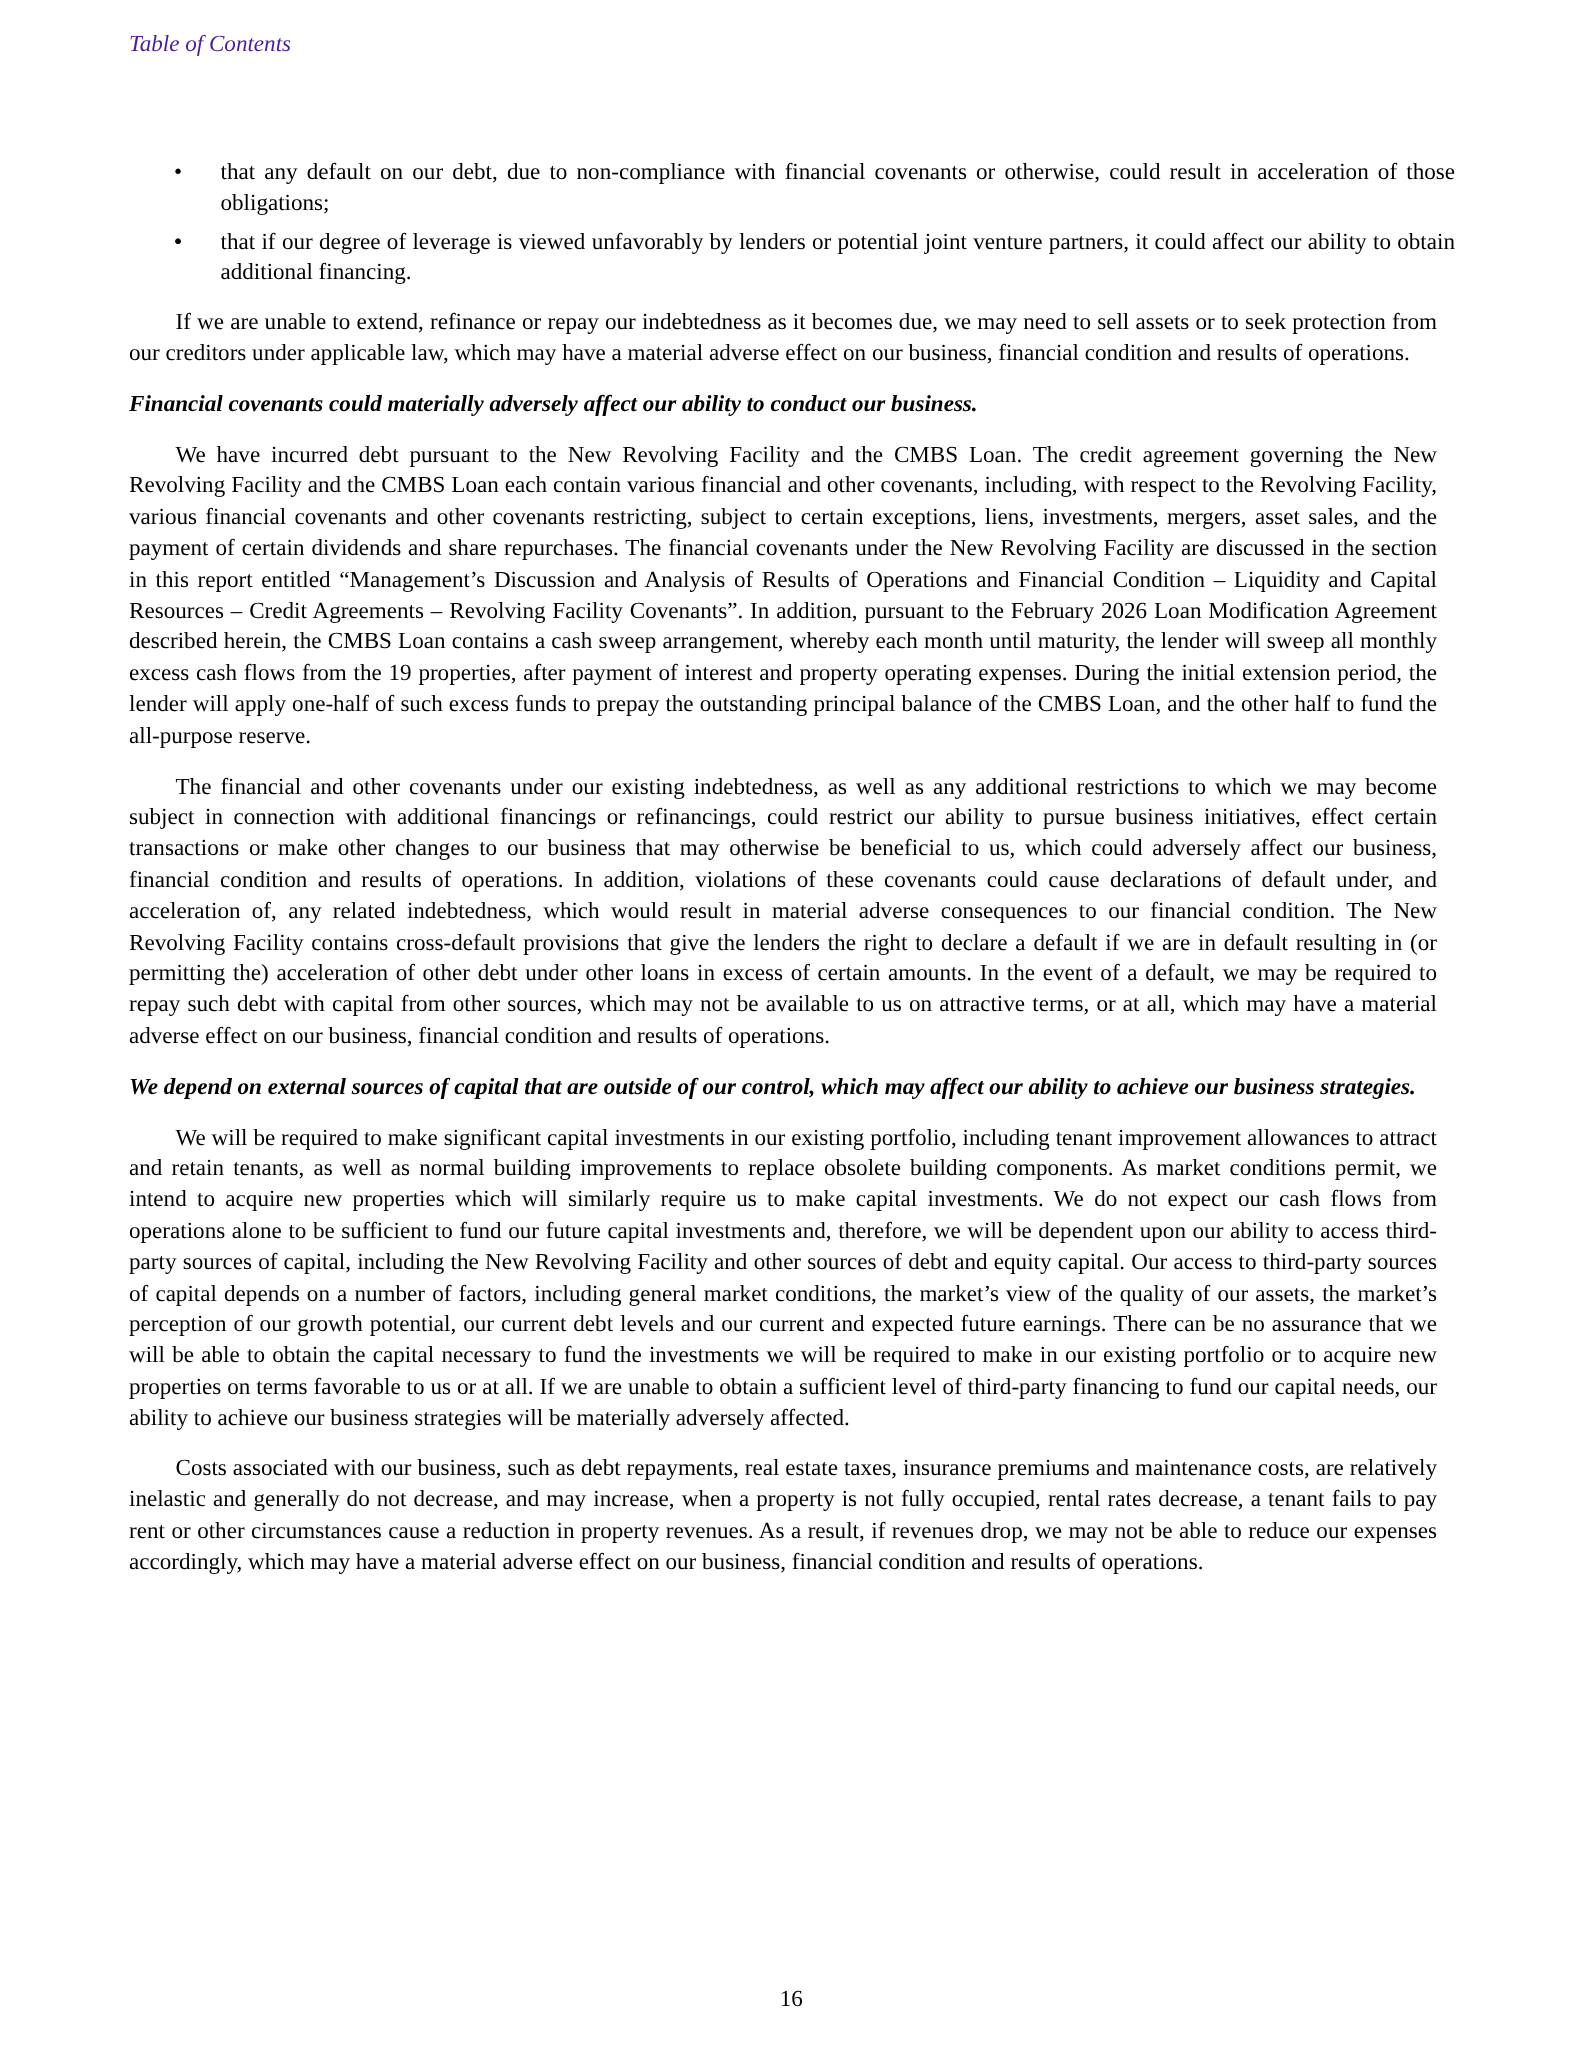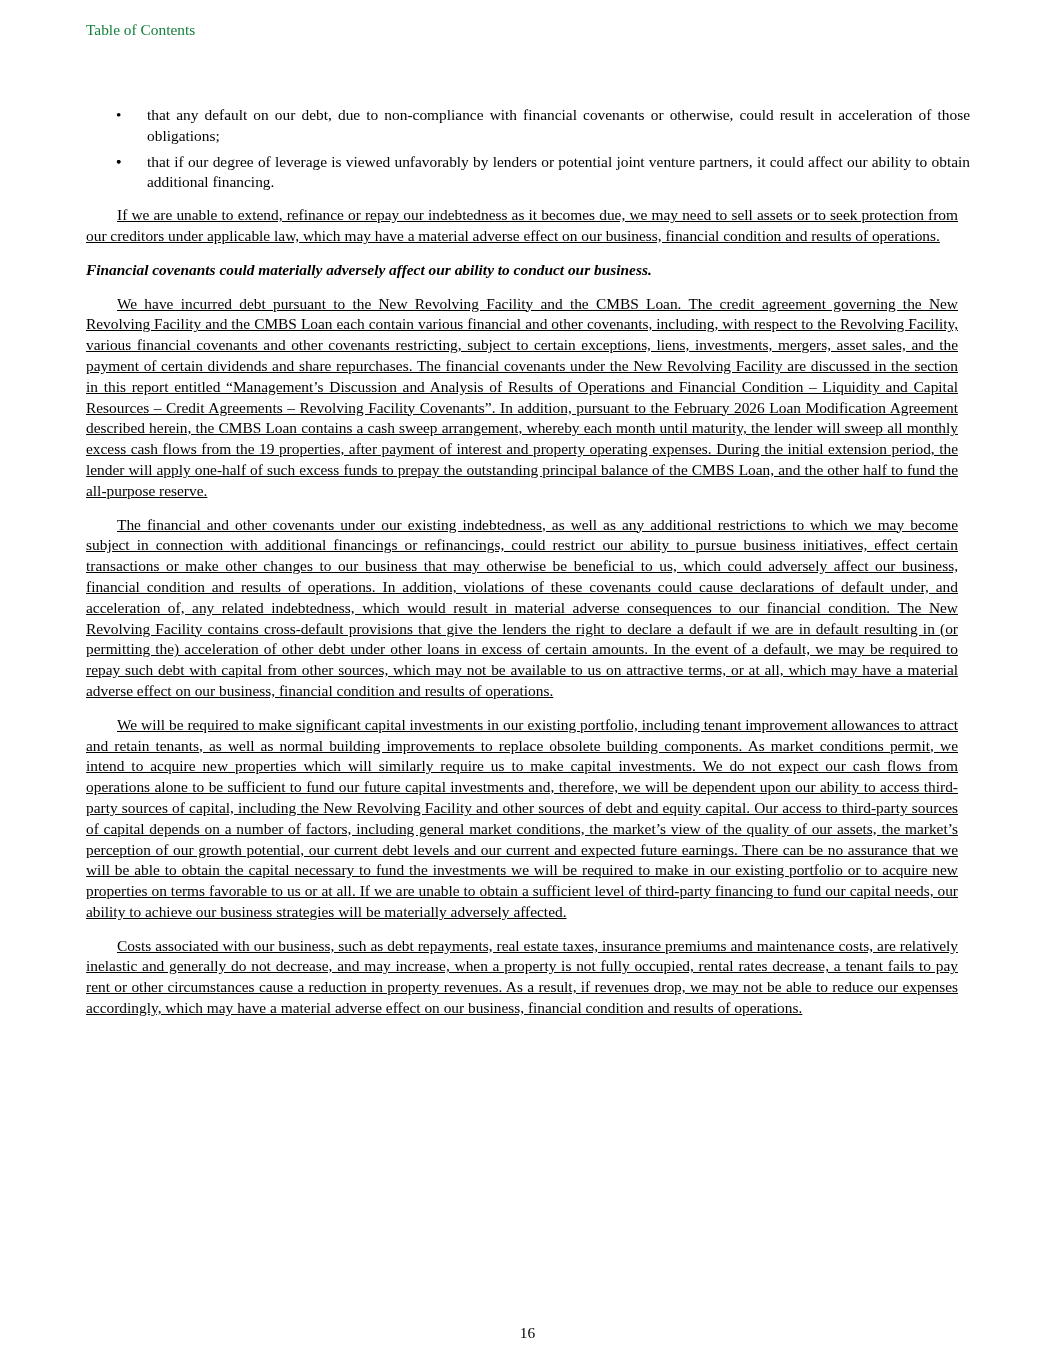--- a/index.html
+++ b/index.html
@@ -15,23 +15,24 @@
       font-family: "Liberation Serif", "DejaVu Serif", serif;
       color: #000000;
       font-size: 15.4px;
       line-height: 20.8px;
     }
     .toc-link {
       position: absolute;
       left: 86px;
       top: 20px;
       font-size: 15.4px;
-      color: #15803d;
+      color: #4c1d95;
       text-decoration: none;
       cursor: pointer;
+      font-style: italic;
     }
     .content {
       position: absolute;
       left: 86px;
       top: 105px;
       width: 884px;
     }
     ul.bullets {
       list-style: none;
       margin: 0 0 12px 0;
@@ -45,21 +46,20 @@
     }
     ul.bullets li .bullet {
       position: absolute;
       left: 30px;
       top: 0;
     }
     p.body {
       margin: 0 12px 13px 0;
       text-indent: 31px;
       text-align: justify;
-      text-decoration: underline;
     }
     p.heading {
       margin: 4px 0 13px 0;
       font-weight: bold;
       font-style: italic;
       text-align: justify;
     }
     .page-number {
       position: absolute;
       left: 0;
@@ -90,20 +90,21 @@
   </ul>
 
   <p class="body">If we are unable to extend, refinance or repay our indebtedness as it becomes due, we may need to sell assets or to seek protection from our creditors under applicable law, which may have a material adverse effect on our business, financial condition and results of operations.</p>
 
   <p class="heading">Financial covenants could materially adversely affect our ability to conduct our business.</p>
 
   <p class="body">We have incurred debt pursuant to the New Revolving Facility and the CMBS Loan. The credit agreement governing the New Revolving Facility and the CMBS Loan each contain various financial and other covenants, including, with respect to the Revolving Facility, various financial covenants and other covenants restricting, subject to certain exceptions, liens, investments, mergers, asset sales, and the payment of certain dividends and share repurchases. The financial covenants under the New Revolving Facility are discussed in the section in this report entitled “Management’s Discussion and Analysis of Results of Operations and Financial Condition – Liquidity and Capital Resources – Credit Agreements – Revolving Facility Covenants”. In addition, pursuant to the February 2026 Loan Modification Agreement described herein, the CMBS Loan contains a cash sweep arrangement, whereby each month until maturity, the lender will sweep all monthly excess cash flows from the 19 properties, after payment of interest and property operating expenses. During the initial extension period, the lender will apply one-half of such excess funds to prepay the outstanding principal balance of the CMBS Loan, and the other half to fund the all-purpose reserve.</p>
 
   <p class="body">The financial and other covenants under our existing indebtedness, as well as any additional restrictions to which we may become subject in connection with additional financings or refinancings, could restrict our ability to pursue business initiatives, effect certain transactions or make other changes to our business that may otherwise be beneficial to us, which could adversely affect our business, financial condition and results of operations. In addition, violations of these covenants could cause declarations of default under, and acceleration of, any related indebtedness, which would result in material adverse consequences to our financial condition. The New Revolving Facility contains cross-default provisions that give the lenders the right to declare a default if we are in default resulting in (or permitting the) acceleration of other debt under other loans in excess of certain amounts. In the event of a default, we may be required to repay such debt with capital from other sources, which may not be available to us on attractive terms, or at all, which may have a material adverse effect on our business, financial condition and results of operations.</p>
 
+  <p class="heading">We depend on external sources of capital that are outside of our control, which may affect our ability to achieve our business strategies.</p>
 
   <p class="body">We will be required to make significant capital investments in our existing portfolio, including tenant improvement allowances to attract and retain tenants, as well as normal building improvements to replace obsolete building components. As market conditions permit, we intend to acquire new properties which will similarly require us to make capital investments. We do not expect our cash flows from operations alone to be sufficient to fund our future capital investments and, therefore, we will be dependent upon our ability to access third-party sources of capital, including the New Revolving Facility and other sources of debt and equity capital. Our access to third-party sources of capital depends on a number of factors, including general market conditions, the market’s view of the quality of our assets, the market’s perception of our growth potential, our current debt levels and our current and expected future earnings. There can be no assurance that we will be able to obtain the capital necessary to fund the investments we will be required to make in our existing portfolio or to acquire new properties on terms favorable to us or at all. If we are unable to obtain a sufficient level of third-party financing to fund our capital needs, our ability to achieve our business strategies will be materially adversely affected.</p>
 
 
   <p class="body">Costs associated with our business, such as debt repayments, real estate taxes, insurance premiums and maintenance costs, are relatively inelastic and generally do not decrease, and may increase, when a property is not fully occupied, rental rates decrease, a tenant fails to pay rent or other circumstances cause a reduction in property revenues. As a result, if revenues drop, we may not be able to reduce our expenses accordingly, which may have a material adverse effect on our business, financial condition and results of operations.</p>
 </div>
 
 <div class="page-number">16</div>
 
 </body></html>

